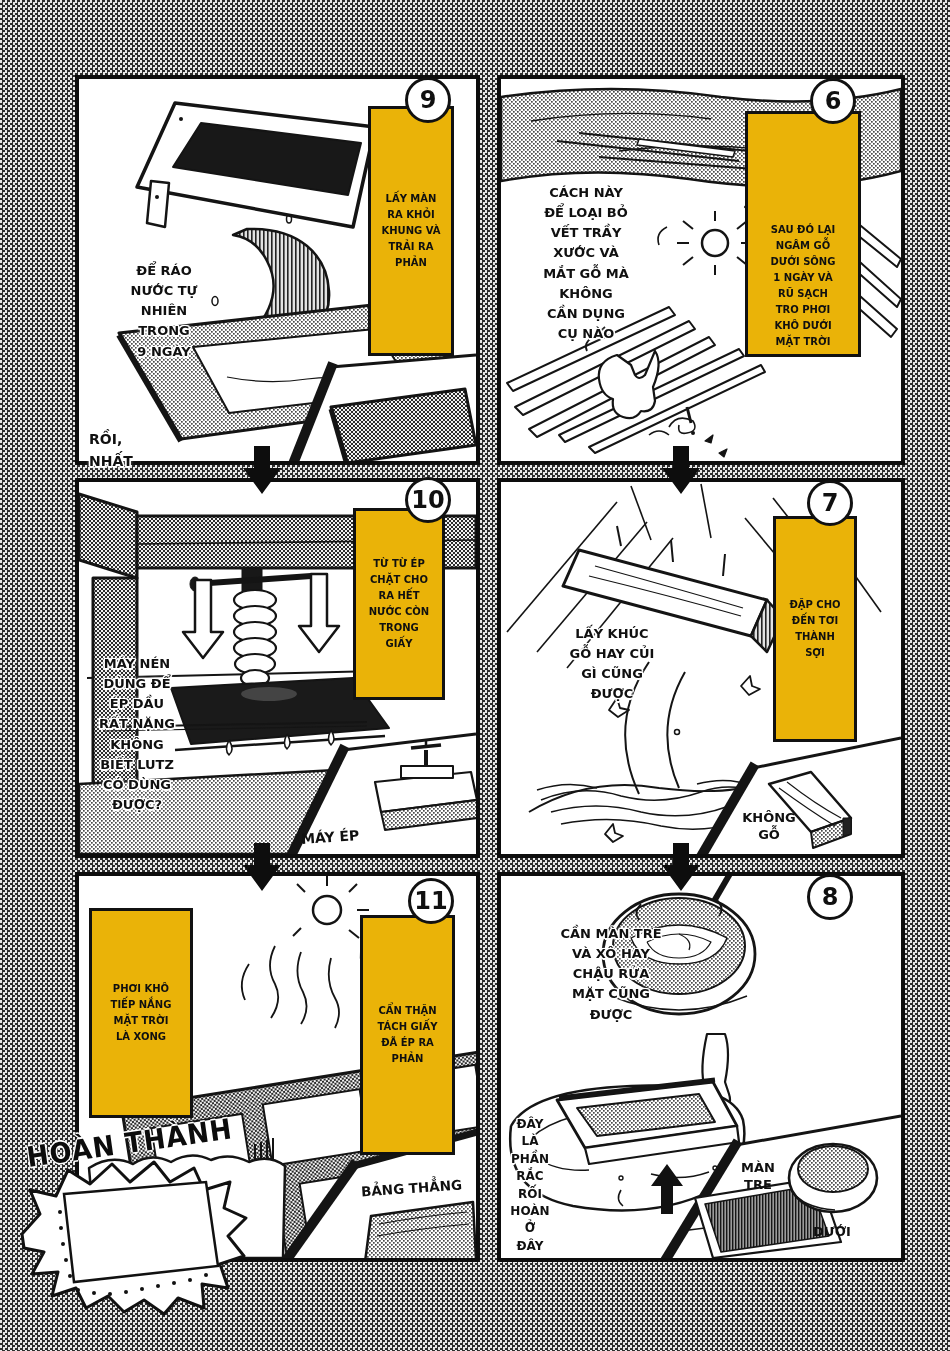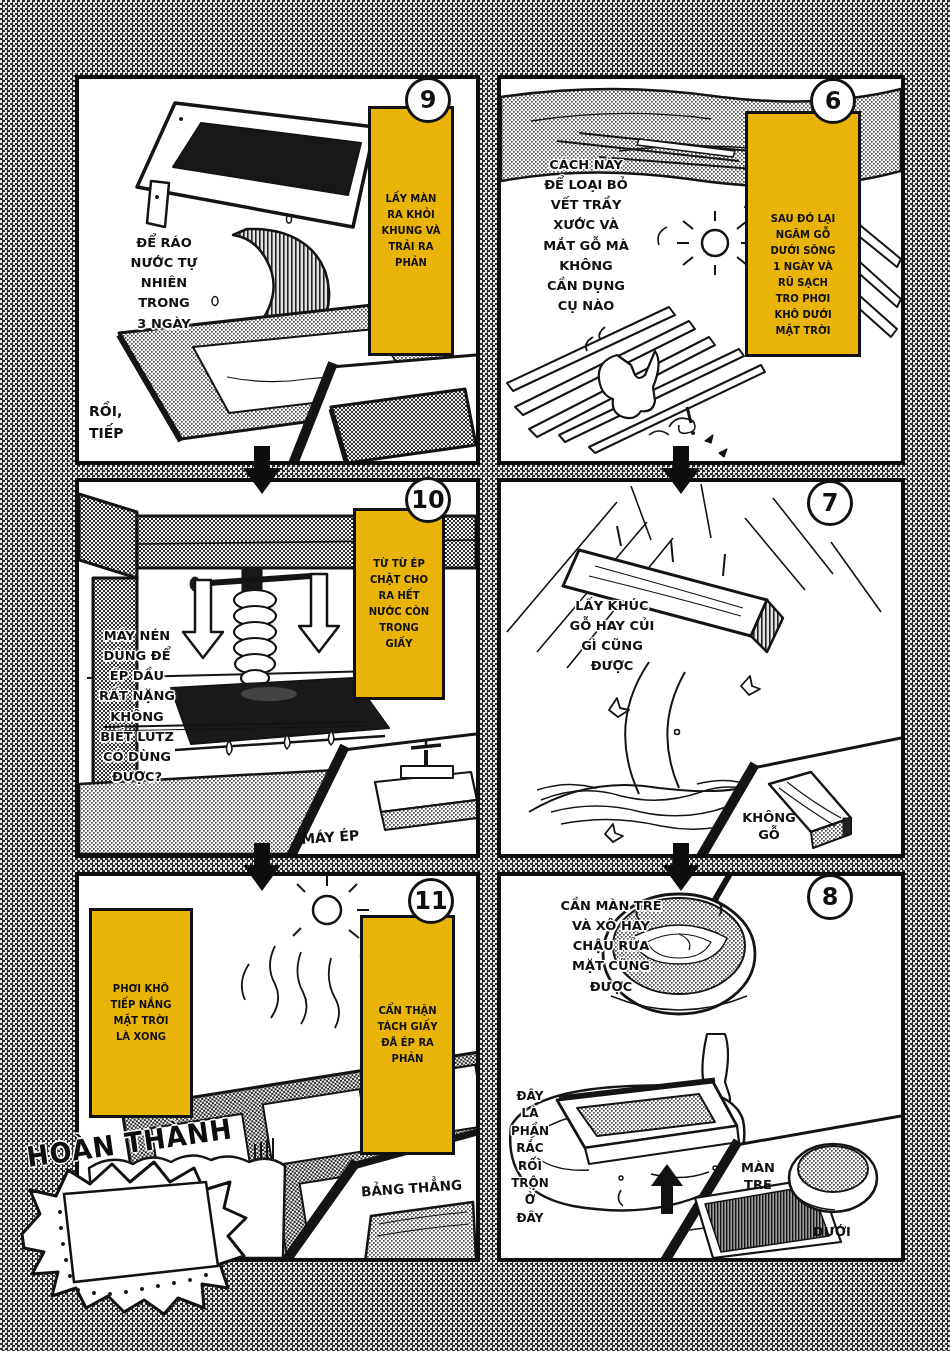--- a/index.html
+++ b/index.html
@@ -14,26 +14,27 @@
     position:absolute;width:46px;height:46px;border-radius:50%;background:#fff;
     border:3px solid #111;display:flex;align-items:center;justify-content:center;
     font-size:24px;font-weight:bold;z-index:6;box-sizing:border-box;
   }
   .cap{
     position:absolute;box-sizing:border-box;background:#eab308;border:3px solid #111;
     display:flex;flex-direction:column;align-items:center;justify-content:center;
     text-align:center;font-weight:bold;font-size:10px;line-height:1.6;
     white-space:pre-line;z-index:5;padding:4px 2px;letter-spacing:0;
   }
-  .cap.low{justify-content:flex-end;padding-bottom:15px;}
+  .cap.low{justify-content:flex-end;padding-bottom:4px;}
   .note{
     position:absolute;font-weight:bold;font-size:13px;line-height:1.55;text-align:center;
     white-space:pre-line;z-index:4;
     text-shadow:-1.5px 0 #fff,1.5px 0 #fff,0 -1.5px #fff,0 1.5px #fff,
       -1px -1px #fff,1px 1px #fff,-1px 1px #fff,1px -1px #fff,0 0 4px #fff;
+    margin-top:28px;
   }
   .aside{text-align:left;font-size:14px;}
   .vnote{font-size:12px;line-height:1.45;}
   .corner-label{
     position:absolute;font-weight:bold;font-size:13px;line-height:1.3;text-align:center;
     white-space:pre-line;z-index:6;
   }
   .arrow{position:absolute;width:38px;height:48px;z-index:8;}
   .stamp{
     position:absolute;left:26px;top:1128px;z-index:9;font-weight:bold;font-size:26px;
@@ -88,23 +89,23 @@
         <line x1="252" y1="288" x2="397" y2="276" stroke-width="3"></line>
         <line x1="212" y1="390" x2="254" y2="284" stroke-width="10"></line>
         <polygon points="252,328 386,310 397,366 268,384" fill="url(#htM)" stroke-width="3"></polygon>
         <line x1="252" y1="330" x2="268" y2="386" stroke-width="5"></line>
       </g>
     </svg>
     <div class="note" style="left:6px;top:154px;width:158px">ĐỂ RÁO
 NƯỚC TỰ
 NHIÊN
 TRONG
-3 NGÀY</div>
+9 NGÀY</div>
     <div class="note aside" style="left:10px;top:322px;width:90px">RỒI,
-TIẾP</div>
+NHẤT</div>
     <div class="cap" style="left:289px;top:27px;width:86px;height:250px">LẤY MÀN
 RA KHỎI
 KHUNG VÀ
 TRẢI RA
 PHẢN</div>
     <div class="num" style="left:326px;top:-2px">
       <span>9</span>
     </div>
   </section>
 
@@ -273,20 +274,24 @@
         <path d="M278,306 q30,22 56,38" stroke-width="1.1"></path>
         <path d="M286,300 q28,22 54,36" stroke-width="1.1"></path>
       </g>
     </svg>
     <div class="note" style="left:44px;top:114px;width:134px">LẤY KHÚC
 GỖ HAY CỦI
 GÌ CŨNG
 ĐƯỢC</div>
     <div class="corner-label" style="left:236px;top:328px;width:64px">KHÔNG
 GỖ</div>
+    <div class="cap" style="left:272px;top:34px;width:84px;height:226px">ĐẬP CHO
+ĐẾN TƠI
+THÀNH
+SỢI</div>
     <div class="num" style="left:306px;top:-2px">
       <span>7</span>
     </div>
   </section>
 
   <section class="panel" style="left:75px;top:872px;width:405px;height:390px">
     <svg class="art" viewBox="0 0 397 382" preserveAspectRatio="none">
       <g stroke="#141414" stroke-linejoin="round" fill="none">
         <circle cx="248" cy="34" r="14" stroke-width="2.5"></circle>
         <g stroke-width="2">
@@ -381,21 +386,21 @@
     <div class="note" style="left:34px;top:20px;width:152px">CẦN MÀN TRE
 VÀ XÔ HAY
 CHẬU RỬA
 MẶT CŨNG
 ĐƯỢC</div>
     <div class="note vnote" style="left:2px;top:212px;width:54px">ĐÂY
 LÀ
 PHẦN
 RẮC
 RỐI
-TRỘN
+HOÀN
 Ở
 ĐÂY</div>
     <div class="corner-label" style="left:226px;top:284px;width:62px">MÀN
 TRE</div>
     <div class="corner-label" style="left:312px;top:348px">DƯỚI</div>
     <div class="num" style="left:306px;top:-2px">
       <span>8</span>
     </div>
   </section>
 

